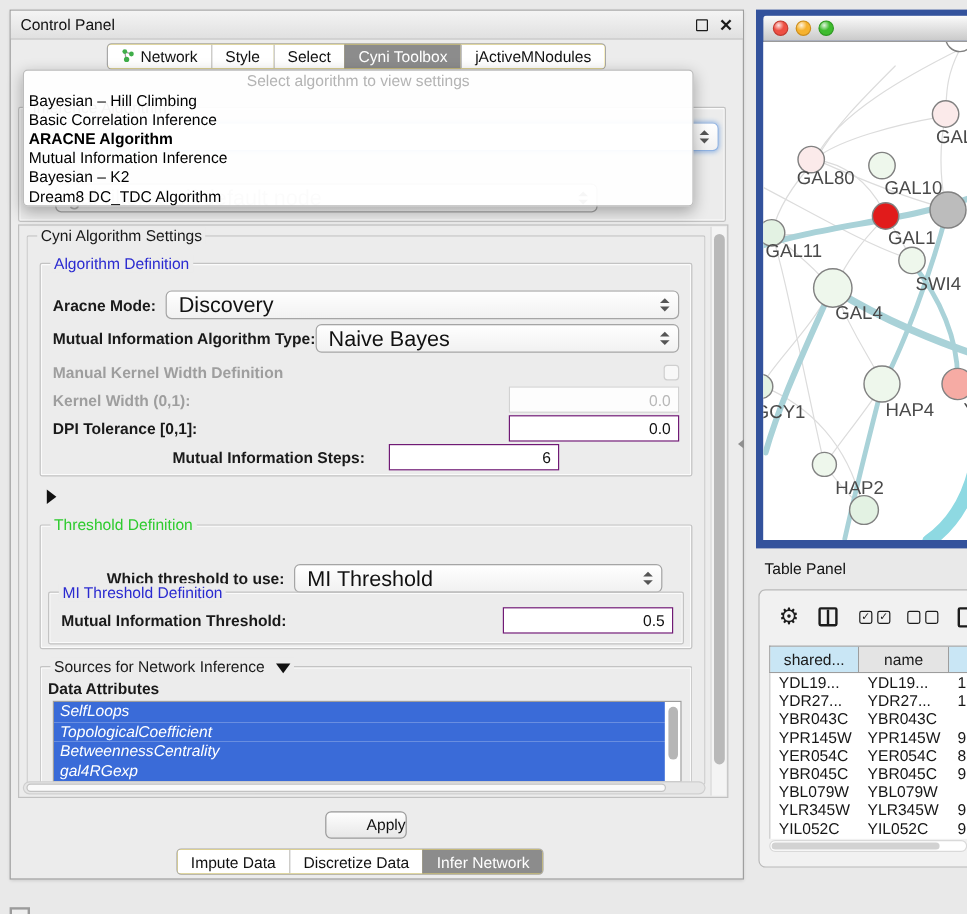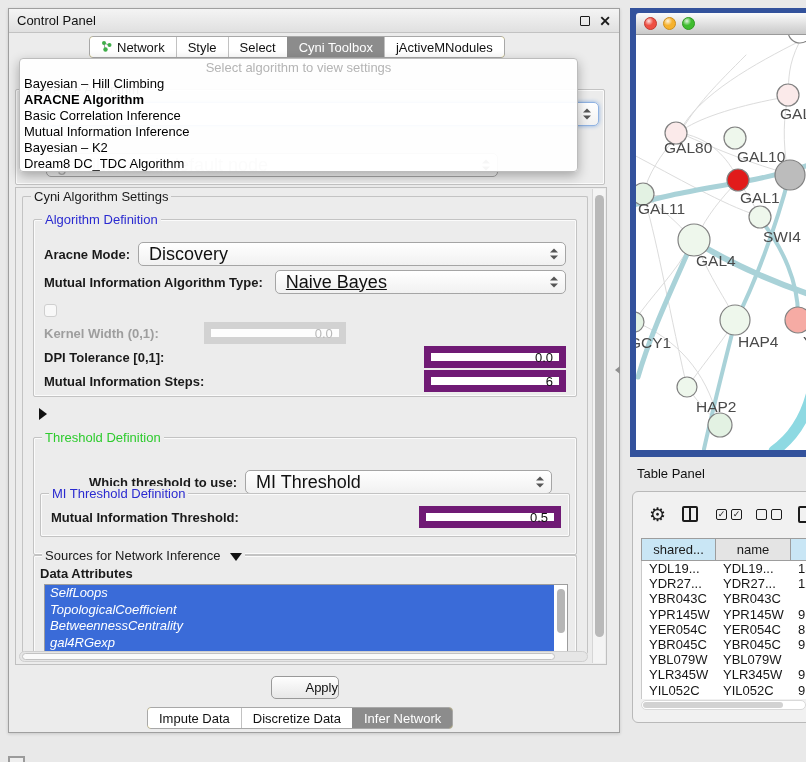--- a/index.html
+++ b/index.html
@@ -37,21 +37,21 @@
   .plain { font-size:13px; color:#1a1a1a; }
 
   .combo { position:relative; height:24px; background:linear-gradient(#ffffff,#f1f1f1);
         border:1px solid #a5a5a5; border-radius:5px; font-size:18px; color:#111;
         display:flex; align-items:center; padding:0 22px 0 10px; }
   .stepper { position:absolute; right:7px; top:50%; transform:translateY(-50%);
         display:flex; flex-direction:column; gap:3px; }
   .stepper .up { width:0; height:0; border-left:4px solid transparent; border-right:4px solid transparent; border-bottom:4px solid #555; }
   .stepper .dn { width:0; height:0; border-left:4px solid transparent; border-right:4px solid transparent; border-top:4px solid #555; }
 
-  .fld { height:22px; background:#fff; border:7px solid #701a75; font-size:13px; color:#111;
+  .fld { height:22px; background:#fff; border:1px solid #701a75; font-size:13px; color:#111;
         display:flex; align-items:center; justify-content:flex-end; padding:0 6px;margin-left:20px; }
   .fld.dis { border-color:#d2d2d2; color:#b8b8b8; background:#fdfdfd; }
 
   .row { position:absolute; display:flex; align-items:center; }
 
   
   .popup { position:absolute; left:18px; top:57px; width:559px; height:114px;
         background:rgba(255,255,255,0.95); border:1px solid #bcbcbc; border-radius:4px;
         box-shadow:0 4px 12px rgba(0,0,0,.3); z-index:30; padding-top:1px; }
   .dd-prompt { text-align:center; color:#b4b4b4; font-size:13px; height:16px; line-height:15px; }
@@ -169,22 +169,22 @@
       <span class="stepper">
           <span class="up"></span>
           <span class="dn"></span>
         </span>
     </div>
 
     <div class="popup" style="left:10px; top:49px;">
       <div class="dd-prompt">Select algorithm to view settings</div>
       <div>
           <div class="dd-item">Bayesian – Hill Climbing</div>
+          <div class="dd-item">Basic Correlation Inference</div>
           <div class="dd-item bold">ARACNE Algorithm</div>
-          <div class="dd-item">Basic Correlation Inference</div>
           <div class="dd-item">Mutual Information Inference</div>
           <div class="dd-item">Bayesian – K2</div>
           <div class="dd-item">Dream8 DC_TDC Algorithm</div>
         </div>
     </div>
 
     <div style="position:absolute; left:6px; top:178px; width:592px; height:478px; border:1px solid #c0c0c0; background:#ececec;">
 
       <div class="vsb" style="right:1px; top:1px; bottom:1px; width:13px;">
         <div class="thumb" style="top:6px; height:442px;"></div>
@@ -202,54 +202,55 @@
               <span>Discovery</span>
               <span class="stepper">
                   <span class="up"></span>
                   <span class="dn"></span>
                 </span>
             </div>
           </div>
 
           <div class="row" style="left:10px; right:10px; top:50px; height:24px;">
             <span class="lbl">Mutual Information Algorithm Type:</span>
-            <div class="combo" style="flex:1; margin-left:12px;text-decoration:underline;">
+            <div class="combo" style="flex:1; margin-left:0;">
               <span>Naive Bayes</span>
               <span class="stepper">
                   <span class="up"></span>
                   <span class="dn"></span>
                 </span>
             </div>
           </div>
 
           <div class="row" style="left:10px; right:10px; top:82px; height:16px; justify-content:space-between;">
+            <span class="lbl dis">Manual Kernel Width Definition</span>
             <span style="width:13px; height:13px; border:1px solid #cfcfcf; border-radius:3px; background:#f8f8f8;"></span>
           </div>
 
-          <div class="row" style="left:10px; right:10px; top:102px; height:22px; gap:25px;">
+          <div class="row" style="left:10px; right:10px; top:102px; height:22px; justify-content:space-between;gap:25px;">
             <span class="lbl dis">Kernel Width (0,1):</span>
             <div class="fld dis" style="width:142px;">0.0</div>
           </div>
 
           <div class="row" style="left:10px; right:10px; top:126px; height:22px; justify-content:space-between;">
             <span class="lbl">DPI Tolerance [0,1]:</span>
             <div class="fld" style="width:142px;">0.0</div>
           </div>
 
-          <div class="row" style="left:10px; right:10px; top:150px; height:22px; justify-content:space-between;">
+          <div class="row" style="left:10px; right:10px; top:150px; height:22px; justify-content:center;">
             <span class="lbl">Mutual Information Steps:</span>
             <div class="fld" style="width:142px;">6</div>
           </div>
         </div>
 
         <div class="row" style="left:8px; top:208px; height:18px;">
           <span style="margin-left:8px; width:0; height:0; border-top:6px solid transparent; border-bottom:6px solid transparent; border-left:8px solid #111;"></span>
         </div>
 
-        <div class="grp" style="left:10px; top:240px; width:544px; height:118px;">
+        <div class="grp" style="left:10px; top:240px; width:544px; height:104px;">
           <span class="ttl green">Threshold Definition</span>
 
           <div class="row" style="left:55px; right:24px; top:16px; height:24px;margin-top:16px;">
             <span class="lbl">Which threshold to use:</span>
             <div class="combo" style="flex:1; margin-left:8px;">
               <span>MI Threshold</span>
               <span class="stepper">
                   <span class="up"></span>
                   <span class="dn"></span>
                 </span>

